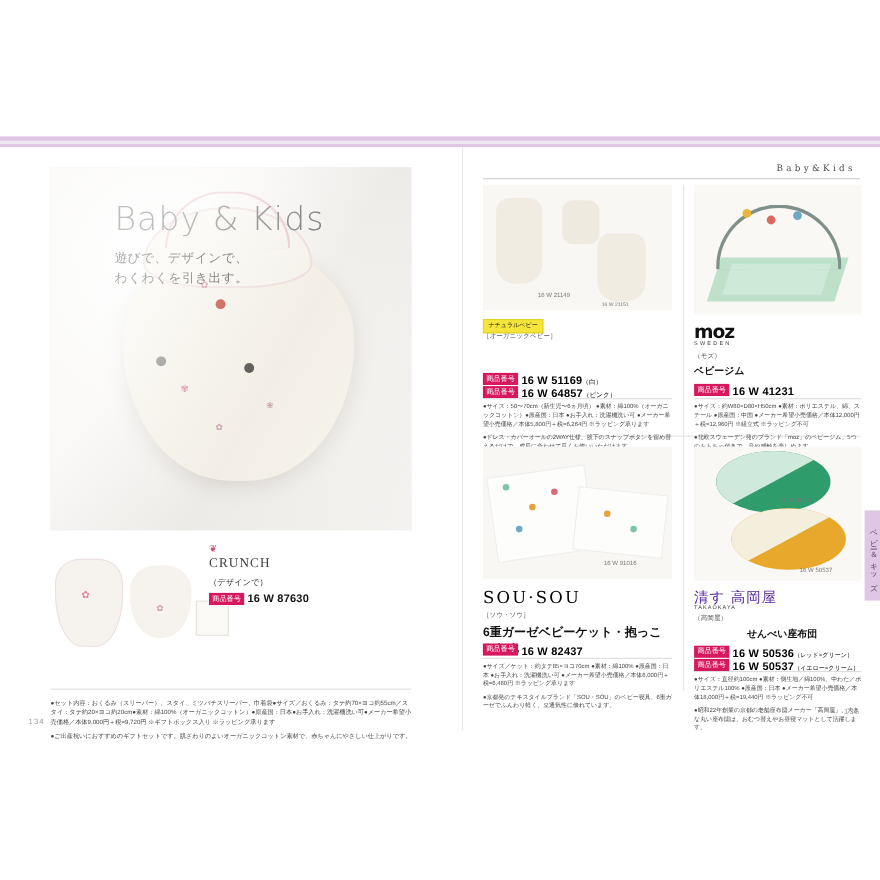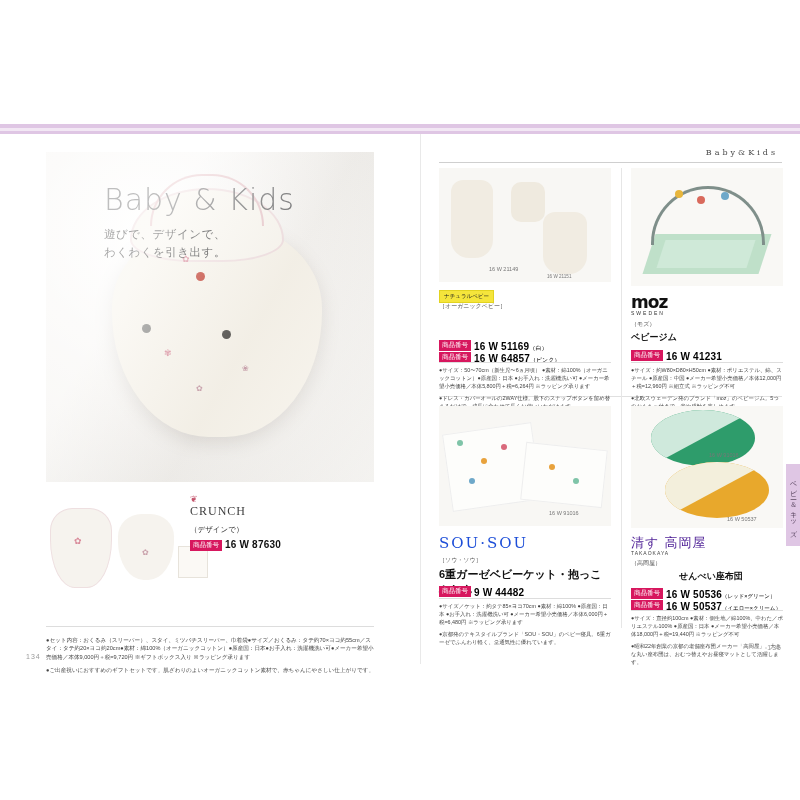--- a/index.html
+++ b/index.html
@@ -100,21 +100,21 @@
     display:flex;align-items:center;justify-content:center;
   }
 
   .badge-yellow{
     display:inline-block;background:#f5e53b;color:#222;font-size:5.5px;
     padding:2px 4px;line-height:1.25;border:1px solid #e2d320;text-align:center;
   }
   .cap{font-size:5.5px;color:#777;}
   .jp-small{font-size:6.5px;color:#222;line-height:1.4;}
   .logo-moz{font-family:"DejaVu Sans",sans-serif;font-weight:bold;font-size:17px;letter-spacing:-1px;color:#111;}
-  .logo-sou{font-family:"DejaVu Serif",serif;font-size:15px;letter-spacing:2px;color:#1d4ed8;}
+  .logo-sou{font-family:"DejaVu Serif",serif;font-size:15px;letter-spacing:2px;color:#000000;}
   .logo-taka{font-family:"DejaVu Serif",serif;font-size:13px;color:#4c1d95;letter-spacing:1px;}
   .tiny{font-size:5.4px;color:#444;line-height:1.5;}
 </style>
 </head>
 <body>
 
 <div class="page">
 
   <div class="band"></div>
   <div class="band-white"></div>
@@ -228,21 +228,21 @@
           <div style="position:absolute;left:62px;top:38px;width:6px;height:6px;border-radius:50%;background:#d96a7c;"></div>
           <div style="position:absolute;left:30px;top:72px;width:6px;height:6px;border-radius:50%;background:#6ea8c9;"></div>
           <div style="position:absolute;left:110px;top:58px;width:6px;height:6px;border-radius:50%;background:#e8a23c;"></div>
           <div style="position:absolute;left:134px;top:72px;width:6px;height:6px;border-radius:50%;background:#7fc4a8;"></div>
           <div class="cap" style="position:absolute;left:110px;top:104px;">16 W 91016</div>
         </div>
         <div class="logo-sou" style="position:absolute;left:0;top:128px;">SOU·SOU</div>
         <div class="jp-small" style="position:absolute;left:0;top:150px;font-size:6px;color:#555;">［ソウ・ソウ］</div>
         <div style="position:absolute;left:0;top:161px;width:172px;font-size:11px;font-weight:bold;color:#111;">6重ガーゼベビーケット・抱っこふとん</div>
         <div style="position:absolute;left:0;top:176px;">
-          <span class="code-tag">商品番号</span><span class="code-num">9 W 44482</span>
+          <span class="code-tag">商品番号</span><span class="code-num">16 W 82437</span>
         </div>
         <div class="rule" style="position:absolute;left:0;top:192px;width:172px;"></div>
         <div class="tiny" style="position:absolute;left:0;top:196px;width:172px;">●サイズ／ケット：約タテ85×ヨコ70cm ●素材：綿100% ●原産国：日本 ●お手入れ：洗濯機洗い可 ●メーカー希望小売価格／本体6,000円＋税=6,480円 ※ラッピング承ります</div>
         <div class="tiny" style="position:absolute;left:0;top:224px;width:172px;">●京都発のテキスタイルブランド「SOU・SOU」のベビー寝具。6重ガーゼでふんわり軽く、오通気性に優れています。</div>
       </div>
 
       <div class="cell" style="left:210px;top:272px;width:152px;height:224px;">
         <div class="photo" style="left:0;top:0;width:152px;height:122px;background:#f9f8f5;">
           <div style="position:absolute;left:20px;top:4px;width:104px;height:56px;border-radius:50%;background:#2e9c6b;"></div>
           <div style="position:absolute;left:20px;top:4px;width:104px;height:56px;border-radius:50%;background:#cfe9dc;clip-path:polygon(0 0,100% 0,0 100%);"></div>

